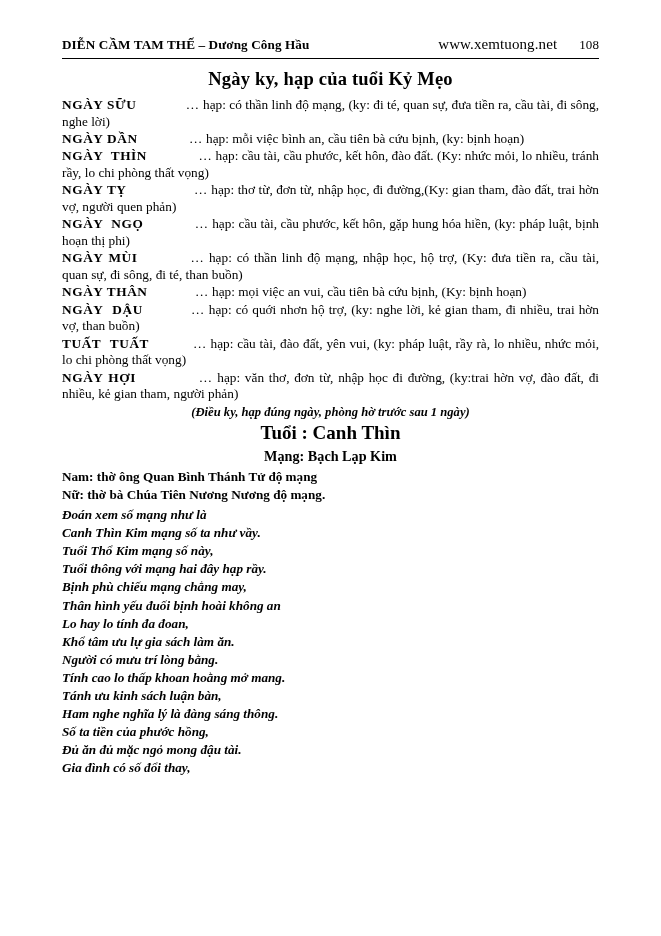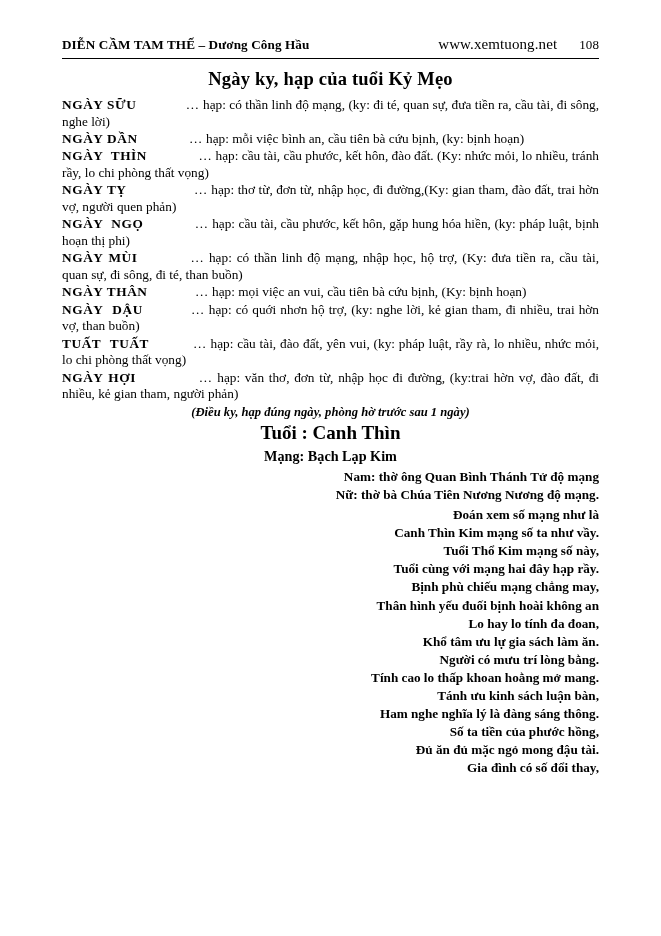--- a/index.html
+++ b/index.html
@@ -90,30 +90,31 @@
     font-weight: bold;
     margin: 0 0 4px 0;
   }
   .subtitle-mang {
     text-align: center;
     font-size: 14.2px;
     font-weight: bold;
     margin: 0 0 3px 0;
   }
   .center-line {
-    text-align: right;
+    text-align: left;
     font-size: 13.2px;
     font-weight: bold;
     line-height: 1.37;
   }
   .verse {
     margin-top: 2px;
   }
   .verse .center-line {
     font-size: 13.2px;
+    font-style: italic;
   }
 </style>
 </head>
 <body>
 
 <div class="page">
 
   <div class="header">
     <span class="hdr-left">DIỄN CẦM TAM THẾ – Dương Công Hầu</span>
     <span class="hdr-mid">www.xemtuong.net</span>
@@ -194,21 +195,21 @@
   <div class="title-tuoi">Tuổi : Canh Thìn</div>
   <div class="subtitle-mang">Mạng: Bạch Lạp Kim</div>
 
   <div class="center-line">Nam: thờ ông Quan Bình Thánh Tử độ mạng</div>
   <div class="center-line">Nữ: thờ bà Chúa Tiên Nương Nương độ mạng.</div>
 
   <div class="verse">
     <div class="center-line">Đoán xem số mạng như là</div>
     <div class="center-line">Canh Thìn Kim mạng số ta như vầy.</div>
     <div class="center-line">Tuổi Thổ Kim mạng số này,</div>
-    <div class="center-line">Tuổi cùng với mạng hai đây hạp rầy.</div>
+    <div class="center-line">Tuổi thông với mạng hai đây hạp rầy.</div>
     <div class="center-line">Bịnh phù chiếu mạng chẳng may,</div>
     <div class="center-line">Thân hình yếu đuối bịnh hoài không an</div>
     <div class="center-line">Lo hay lo tính đa đoan,</div>
     <div class="center-line">Khổ tâm ưu lự gia sách làm ăn.</div>
     <div class="center-line">Người có mưu trí lòng bằng.</div>
     <div class="center-line">Tính cao lo thấp khoan hoằng mở mang.</div>
     <div class="center-line">Tánh ưu kinh sách luận bàn,</div>
     <div class="center-line">Ham nghe nghĩa lý là đàng sáng thông.</div>
     <div class="center-line">Số ta tiền của phước hồng,</div>
     <div class="center-line">Đủ ăn đủ mặc ngỏ mong đậu tài.</div>

